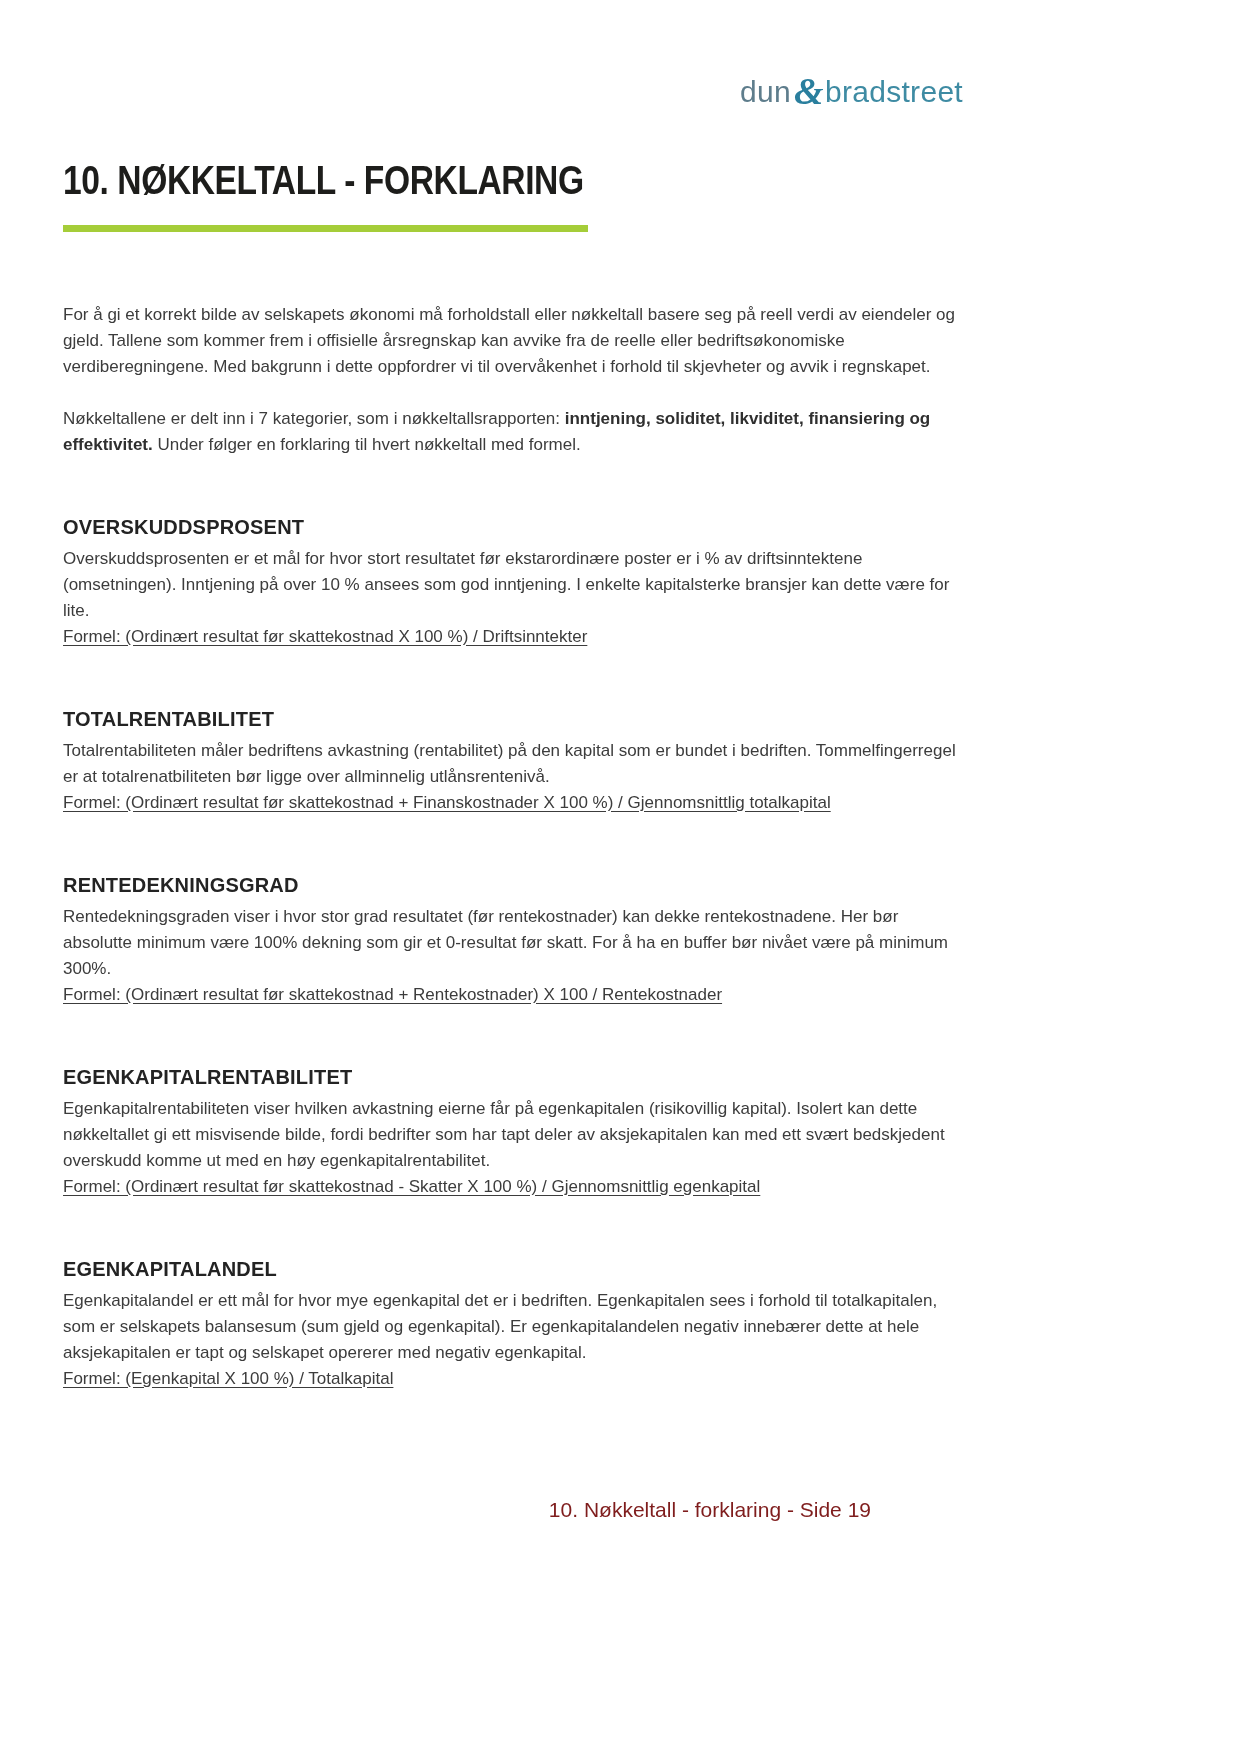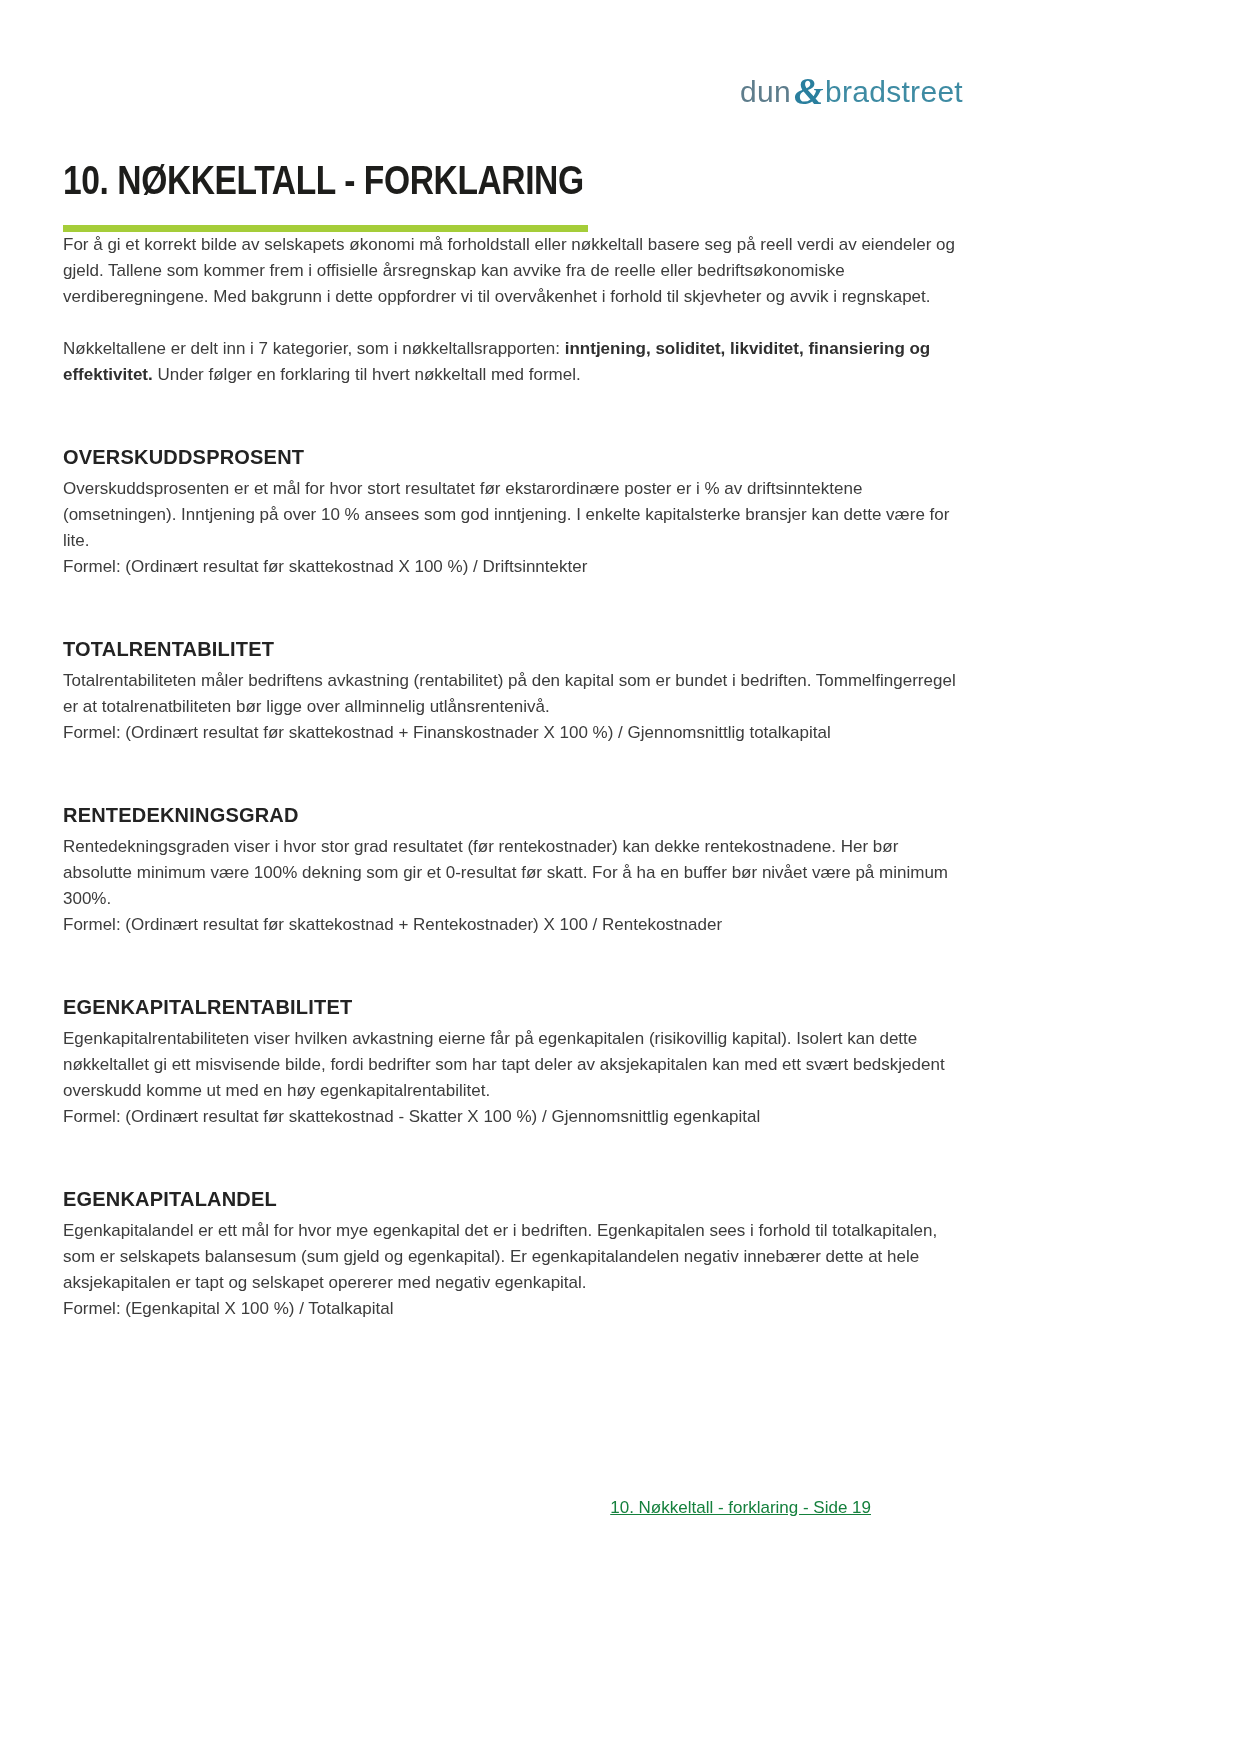--- a/index.html
+++ b/index.html
@@ -57,40 +57,39 @@
     height: 7px;
     background: #a5cd39;
     margin-top: 22px;
   }
   
   p, .formula {
     font-size: 17px;
     line-height: 26px;
     color: #3c3c3c;
   }
-  .intro-1 { }
+  .intro-1 { margin-top: 70px; }
   .intro-2 { margin-top: 26px; }
   .intro-2 strong { color: #2f2f2f; }
   section { margin-top: 58px; }
   section h2 {
     font-size: 20px;
     font-weight: bold;
     color: #232323;
     letter-spacing: 0.2px;
     margin-bottom: 7px;
   }
-  .formula { text-underline-offset: 3px; }
+  .formula { text-decoration: underline; text-underline-offset: 3px; }
   
   .footer {
     position: absolute;
     top: 1498px;
     right: 288px;
-    font-size: 17px;
-    color: #15803d;
-    text-decoration: underline;
+    font-size: 21px;
+    color: #7f1d1d;
   }
 </style>
 </head>
 <body>
 
 <div class="page">
   <div class="content">
 
     <div class="logo">
       <span class="logo-dun">dun</span><span class="logo-amp">&amp;</span><span class="logo-bradstreet">bradstreet</span>

